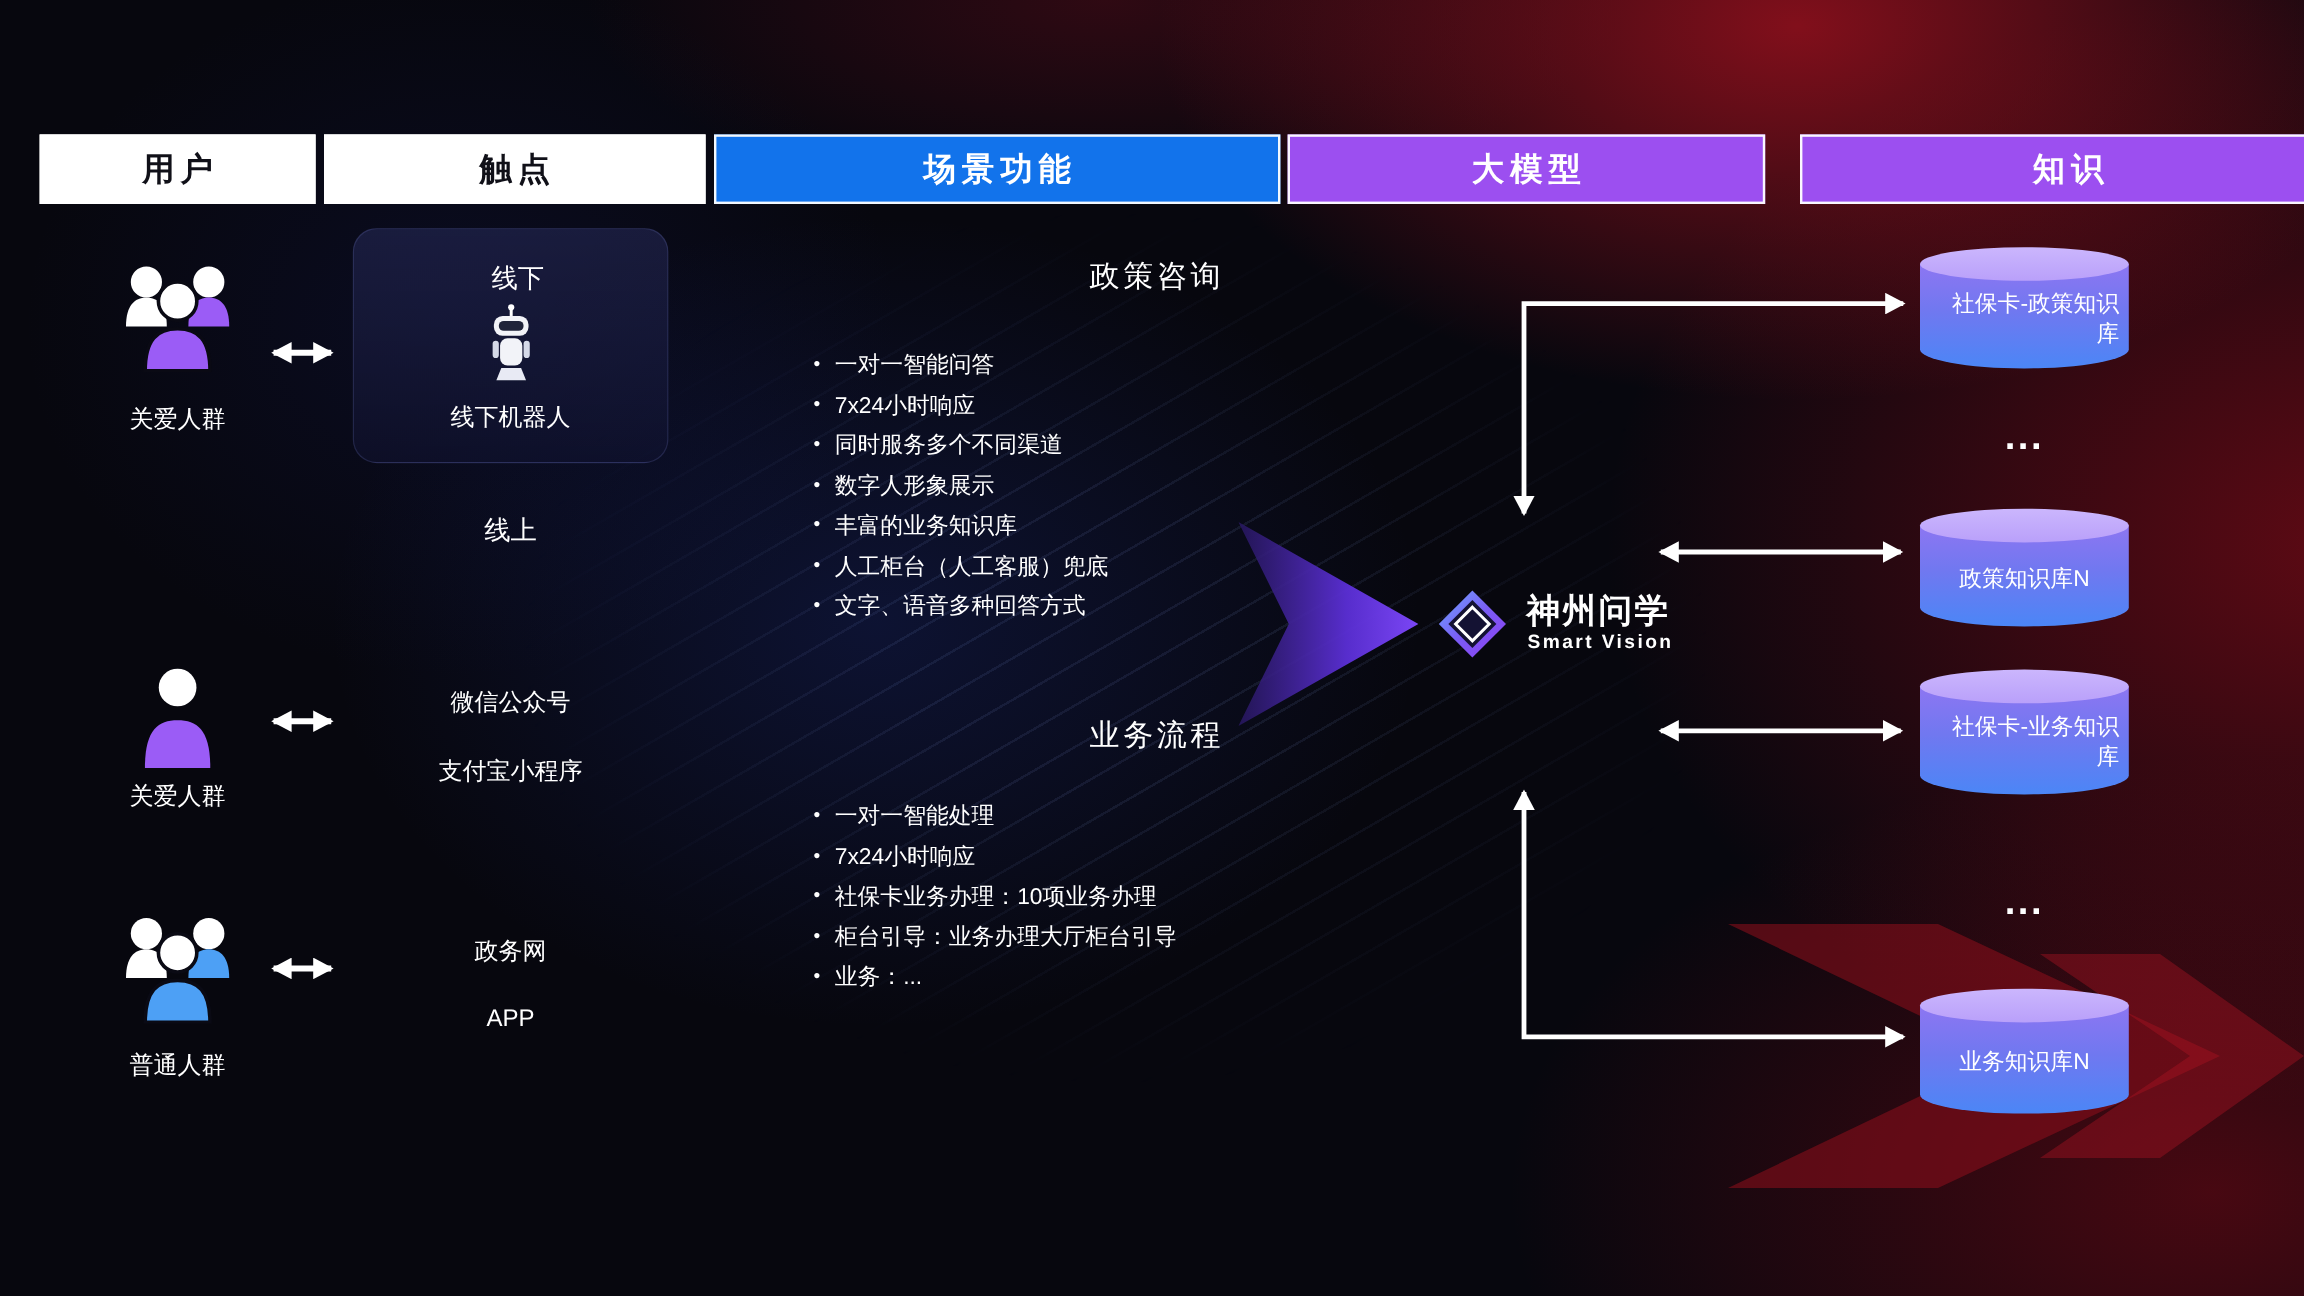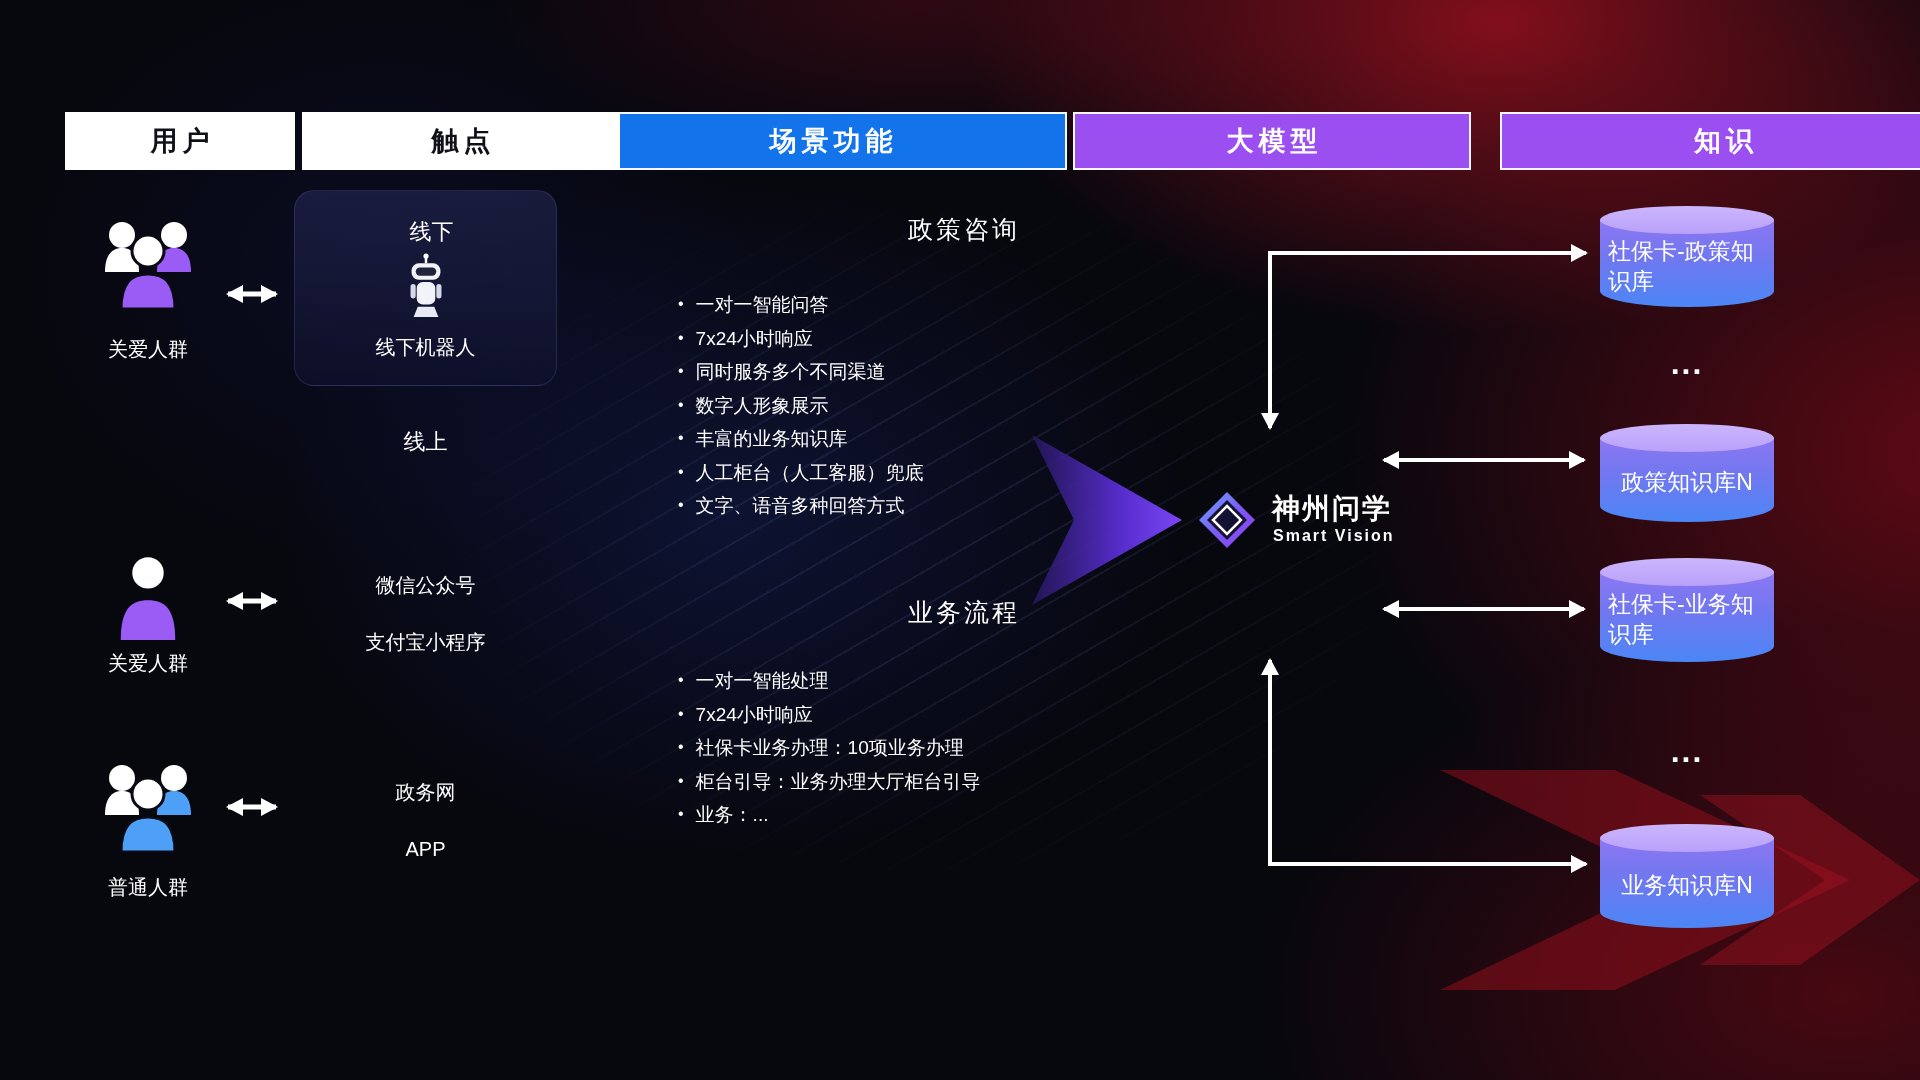--- a/index.html
+++ b/index.html
@@ -26,21 +26,21 @@
     mask: radial-gradient(ellipse 55% 50% at 50% 50%, #000 25%, transparent 72%);
     pointer-events:none;
   }
 
   .hdr {
     position:absolute; top:112px; height:58px;
     display:flex; align-items:center; justify-content:center;
     font-size:27px; font-weight:bold; letter-spacing:5px; padding-left:5px;
     z-index:3;
   }
-  .hdr.white  { background:#fff; color:#101018; border:2px solid #fff;margin-left:32px; }
+  .hdr.white  { background:#fff; color:#101018; border:2px solid #fff; }
   .hdr.blue   { background:var(--header_blue,#1273EB); color:#fff; border:2px solid rgba(255,255,255,.95); }
   .hdr.purple { background:var(--header_purple,#9C4FF0); color:#fff; border:2px solid rgba(255,255,255,.95); }
 
   .lbl { position:absolute; color:#fff; text-align:center; z-index:3; }
 
   .offline-box {
     position:absolute; left:294px; top:190px; width:263px; height:196px;
     background:linear-gradient(180deg, rgba(46,50,104,.45), rgba(16,18,46,.65));
     border:1px solid rgba(130,140,220,.18);
     border-radius:20px; z-index:3;
@@ -51,21 +51,21 @@
   .sc-title { position:absolute; left:640px; width:380px; text-align:right; font-size:25px; letter-spacing:3px; z-index:3; }
 
   .cyl { position:absolute; left:1600px; width:174px; z-index:3; }
   .cyl .cap  { position:absolute; left:0; right:0; top:0; height:28px; border-radius:50%;
                background:linear-gradient(180deg, #cbb6fd, var(--cyl_cap,#B9A0FA)); z-index:2; }
   .cyl .body { position:absolute; left:0; right:0; top:14px; bottom:0;
                background:linear-gradient(180deg, var(--cyl_top,#8D76F2) 0%, #7078f0 45%, var(--cyl_bottom,#4B86F6) 100%);
                border-radius:0 0 50% 50% / 0 0 16px 16px; }
   .cyl .txt  { position:absolute; left:8px; right:8px; top:28px; bottom:8px; z-index:3;
                display:flex; align-items:center; justify-content:center;
-               text-align:left; font-size:23px; line-height:1.3; }
+               text-align:right; font-size:19px; line-height:1.3; }
   .dots { position:absolute; left:1600px; width:174px; text-align:center;
           font-size:32px; font-weight:bold; letter-spacing:2px; z-index:3; }
 
   .overlay { position:absolute; left:0; top:0; z-index:4; pointer-events:none; }
   .flow  { stroke:#fff; stroke-width:4; fill:none; }
   .thick { stroke-width:5; }
 
   .logo-name { position:absolute; left:1272px; top:490px; font-size:28px; font-weight:bold; letter-spacing:2px; z-index:3; }
   .logo-sub  { position:absolute; left:1273px; top:527px; font-size:16px; font-weight:bold; letter-spacing:2px; z-index:3; }
 

